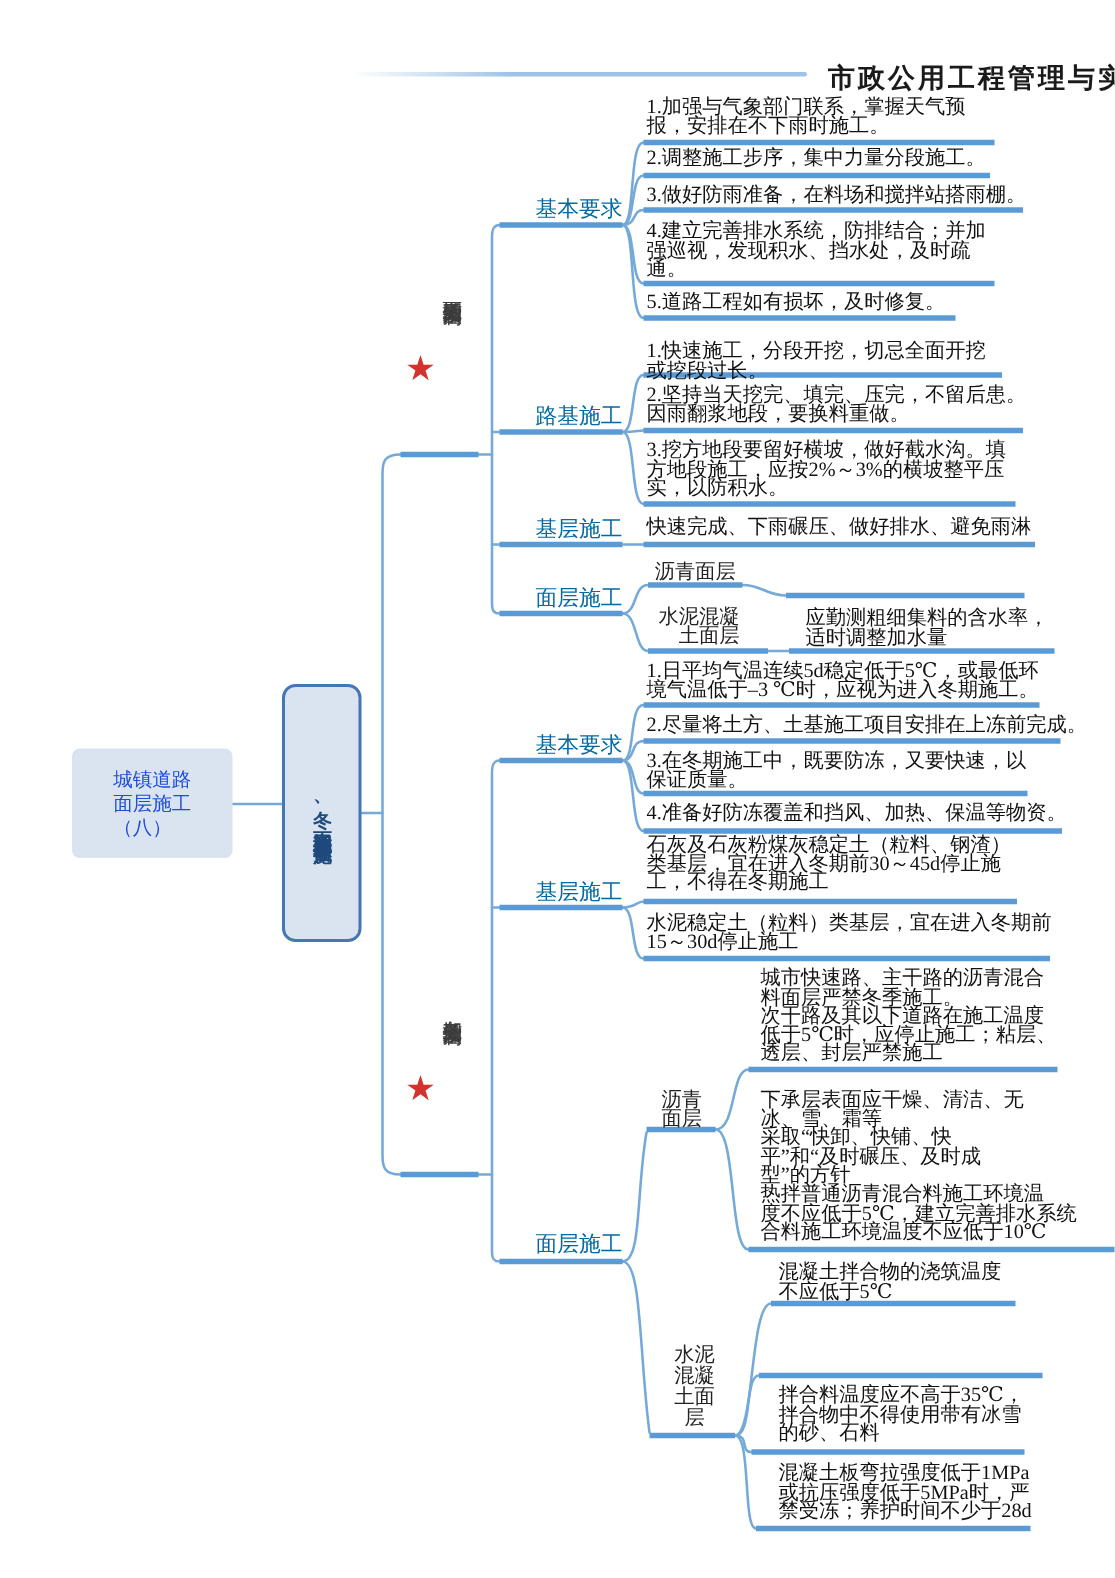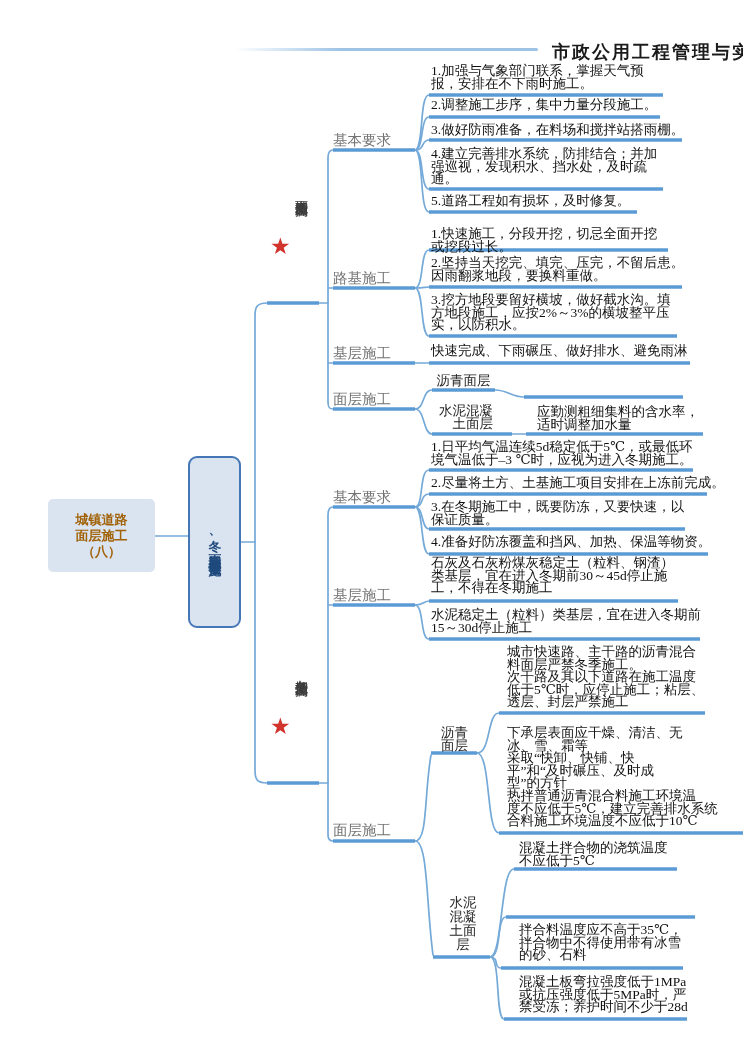--- a/index.html
+++ b/index.html
@@ -6,30 +6,30 @@
   #page{position:relative;width:743px;height:1052px;background:#ffffff;overflow:hidden;
         font-family:"Liberation Serif","DejaVu Serif",serif;margin-left:40px;}
   #lines{position:absolute;left:0;top:0;z-index:1;}
   .abs{position:absolute;z-index:2;}
   .title{font-family:"Liberation Sans","DejaVu Sans",sans-serif;font-weight:bold;
          font-size:18px;letter-spacing:2px;color:#1a1a1a;white-space:nowrap;}
   .hrule{height:3px;border-radius:2px;
          background:linear-gradient(to right,rgba(157,195,230,0),#9dc3e6 35%,#9dc3e6);}
   .rootbox{background:#dae3f0;border-radius:5px;display:flex;align-items:center;
            justify-content:center;}
-  .roottext{font-size:13px;line-height:16px;font-weight:bold;color:#a16207;
-            text-align:center;white-space:pre-line;}
+  .roottext{font-size:13px;line-height:16px;font-weight:normal;color:#1d4ed8;
+            text-align:left;white-space:pre-line;}
   .topicbox{background:#dae3f0;border:2.5px solid #4576b5;border-radius:9px;
             display:flex;align-items:center;justify-content:center;box-sizing:border-box;}
   .vtext{writing-mode:vertical-rl;text-orientation:upright;font-size:12.5px;
          letter-spacing:1px;font-weight:bold;color:#1f4a7d;}
   .vlabel{writing-mode:vertical-rl;text-orientation:upright;font-size:13px;
           letter-spacing:0.5px;color:#3c3c3c;}
   .star{font-family:"DejaVu Sans",sans-serif;font-size:23px;line-height:26px;color:#d0342c;}
-  .nlabel{width:82px;text-align:left;font-size:14.5px;line-height:15px;color:#737373;
+  .nlabel{width:82px;text-align:right;font-size:14.5px;line-height:15px;color:#0369a1;
           white-space:nowrap;}
   .slabel{font-size:13.5px;line-height:13px;color:#222;white-space:pre-line;text-align:center;}
   .slabel.tall{line-height:14px;}
   .leaf{font-size:13.5px;line-height:12.6px;color:#111;white-space:pre-line;}
   .pagenum{font-size:14px;color:#222;font-family:"Liberation Sans",sans-serif;}
 </style>
 </head>
 <body>
 
 <div id="page">

